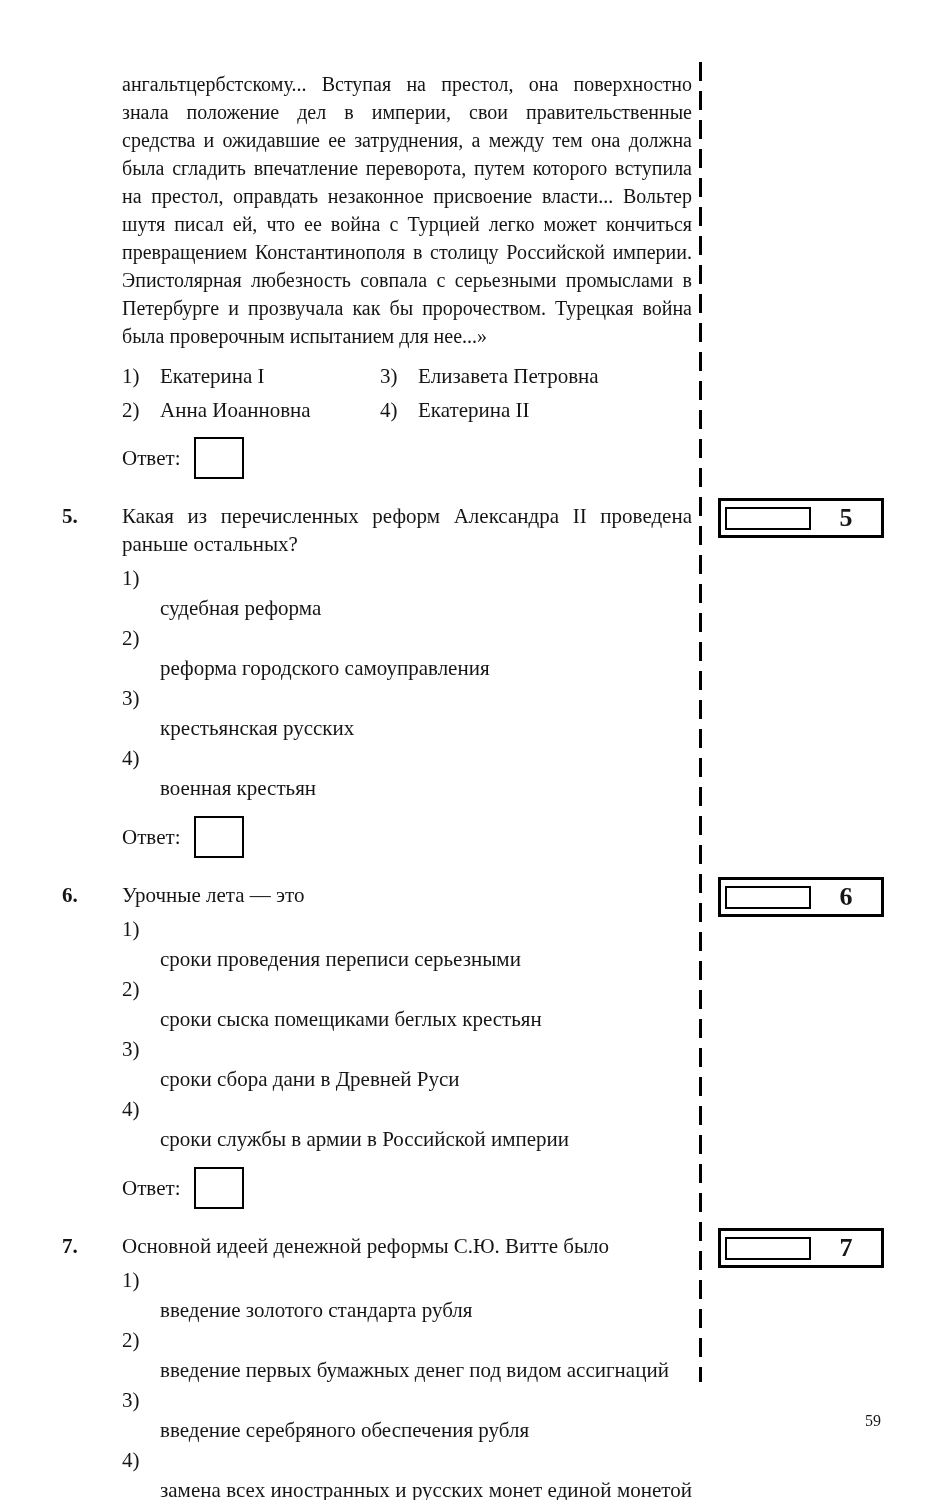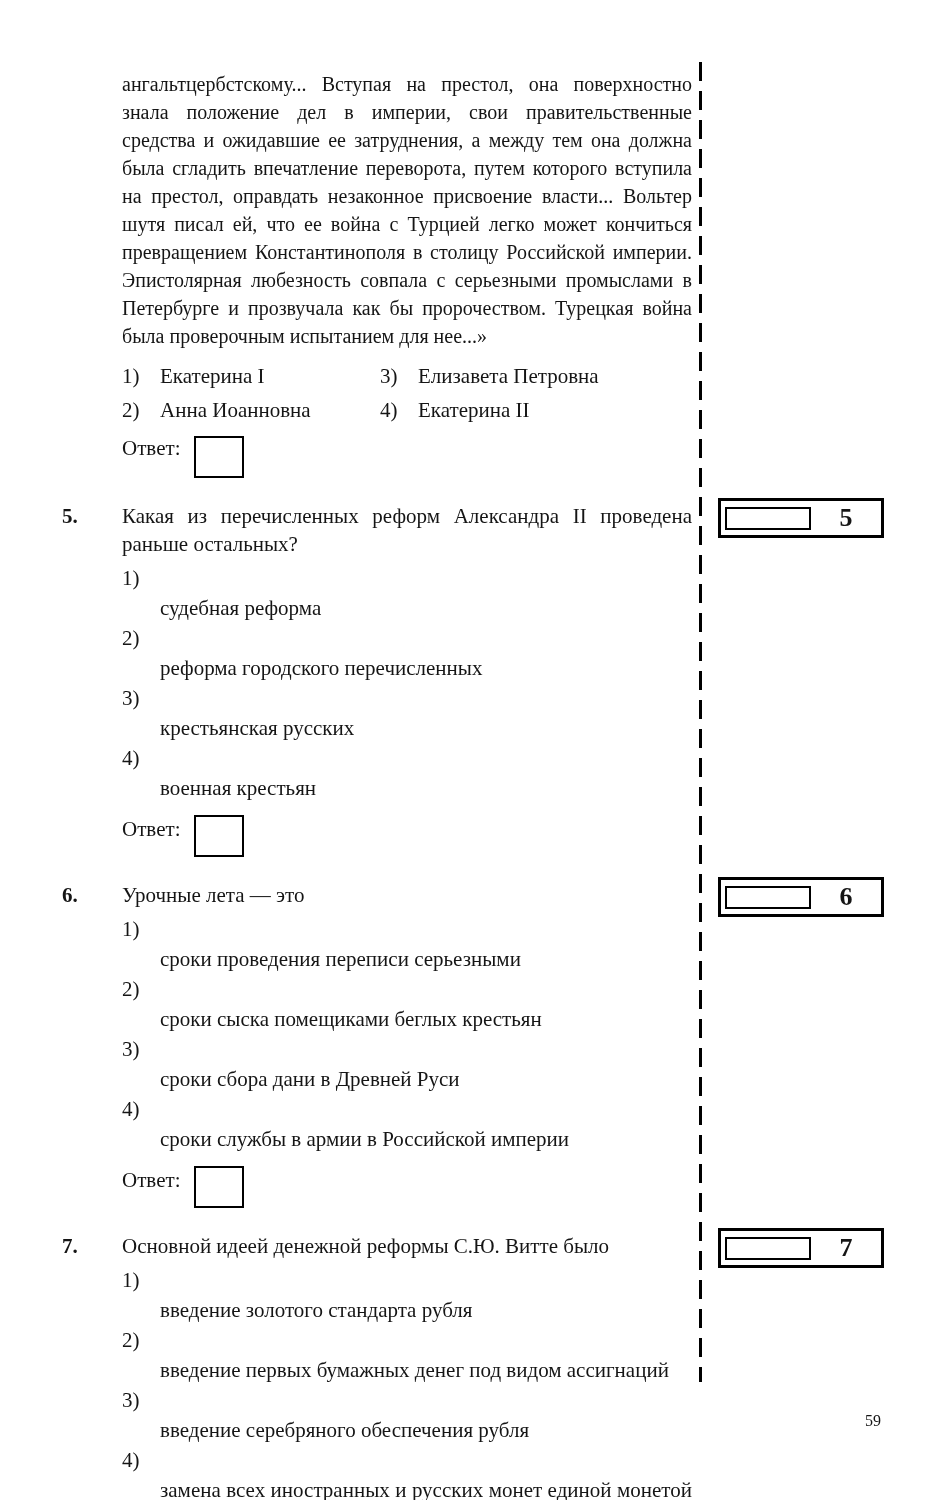--- a/index.html
+++ b/index.html
@@ -44,21 +44,21 @@
     row-gap: 6px;
     font-size: 21px;
     line-height: 28px;
   }
   .opt { display: flex; }
   .opt-num { width: 38px; flex: 0 0 38px; }
   .answer-row {
     margin-left: 60px;
     margin-top: 12px;
     display: flex;
-    align-items: flex-start;
+    align-items: center;
     height: 44px;
     font-size: 21px;
   }
   .answer-box {
     width: 46px;
     height: 38px;
     border: 2px solid #000;
     margin-left: 14px;
     background: #fff;
   }
@@ -150,21 +150,21 @@
         <span class="qnum">5.</span>
         <span class="qtext">Какая из перечисленных реформ Александра II проведена раньше остальных?</span>
       </div>
       <div class="qopts">
         <div class="qopt">
           <span class="qopt-num">1)</span>
           <span class="qopt-label">судебная реформа</span>
         </div>
         <div class="qopt">
           <span class="qopt-num">2)</span>
-          <span class="qopt-label">реформа городского перечисленных</span>
+          <span class="qopt-label">реформа городского самоуправления</span>
         </div>
         <div class="qopt">
           <span class="qopt-num">3)</span>
           <span class="qopt-label">крестьянская русских</span>
         </div>
         <div class="qopt">
           <span class="qopt-num">4)</span>
           <span class="qopt-label">военная крестьян</span>
         </div>
       </div>

